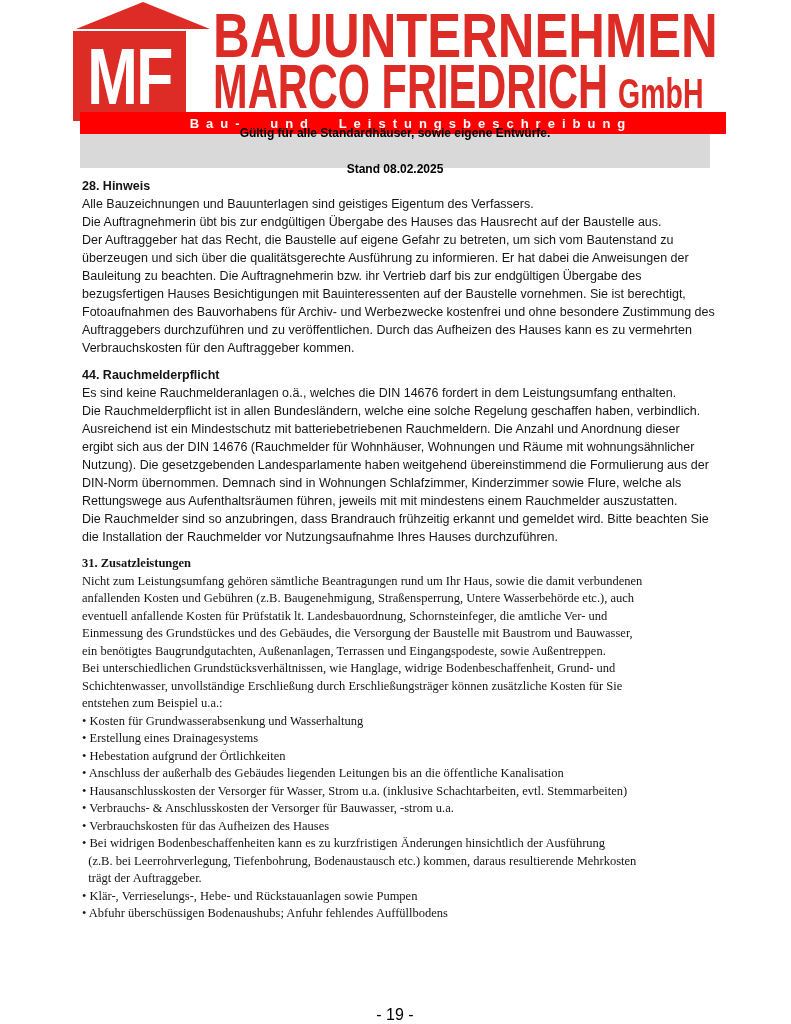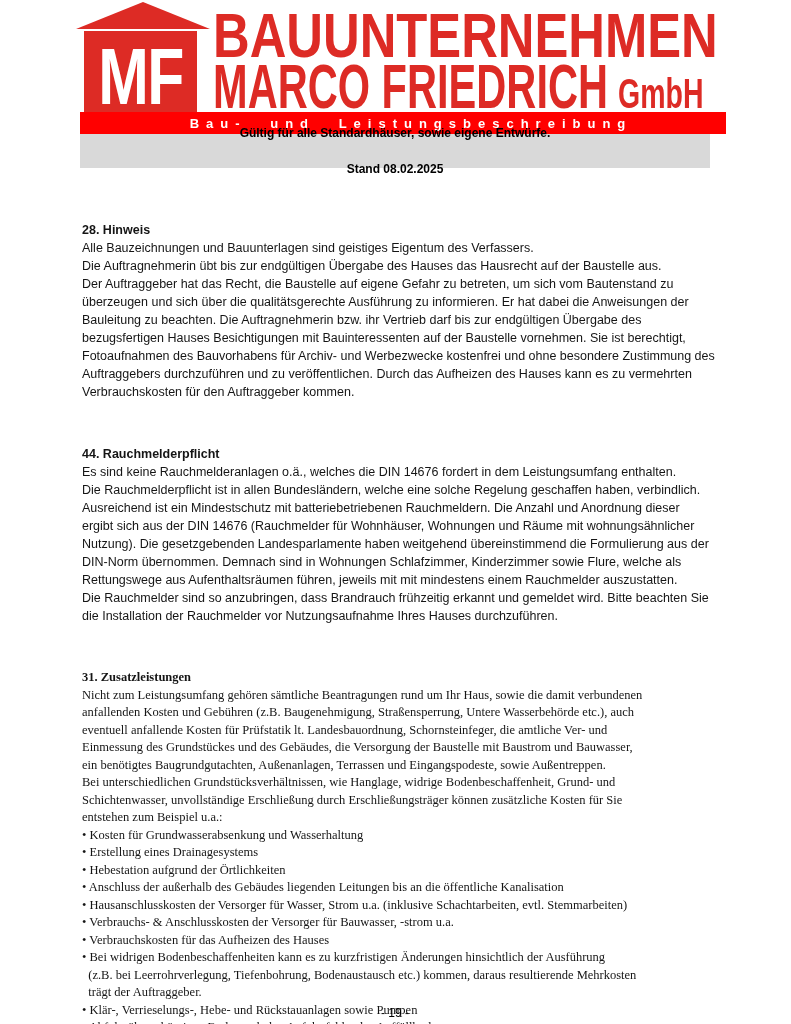--- a/index.html
+++ b/index.html
@@ -21,21 +21,21 @@
   
   .logo{position:absolute;left:0;top:0;}
   .logo-roof{
     position:absolute;left:76px;top:2px;
     width:0;height:0;
     border-left:67px solid transparent;
     border-right:67px solid transparent;
     border-bottom:27px solid var(--brand-red);
   }
   .logo-box{
-    position:absolute;left:84px;top:31px;
+    position:absolute;left:73px;top:31px;
     width:113px;height:90px;
     background:var(--brand-red);
     display:flex;align-items:center;justify-content:center;
   }
   .logo-monogram{
     color:#fff;font-weight:bold;font-size:74px;line-height:69px;
     transform:scale(0.82,1.08);transform-origin:50% 50%;
     letter-spacing:-2px;
   }
 
@@ -74,30 +74,30 @@
     display:flex;flex-direction:column;align-items:center;justify-content:center;
     text-align:center;
     gap:20px;
   }
 
   
   .content{
     position:absolute;left:82px;top:177px;width:660px;
     font-size:12.5px;
   }
-  .section{margin-bottom:9px;margin-top:44px;}
+  .section{margin-bottom:9px;}
   .sec-title{font-weight:bold;line-height:18.2px;white-space:pre;}
   .sec-body{line-height:18px;white-space:pre;}
   .section.tight .sec-title,
   .section.tight .sec-body{line-height:17.5px;font-family:Liberation Serif, serif;}
 
   
   .footer{
     position:absolute;left:80px;top:1006px;width:630px;
-    text-align:center;font-size:12px;color:#000;
+    text-align:center;font-size:16px;color:#000;
   }
 </style>
 </head>
 <body>
 
 <div class="page">
 
   <div class="logo">
     <div class="logo-roof"></div>
     <div class="logo-box">

